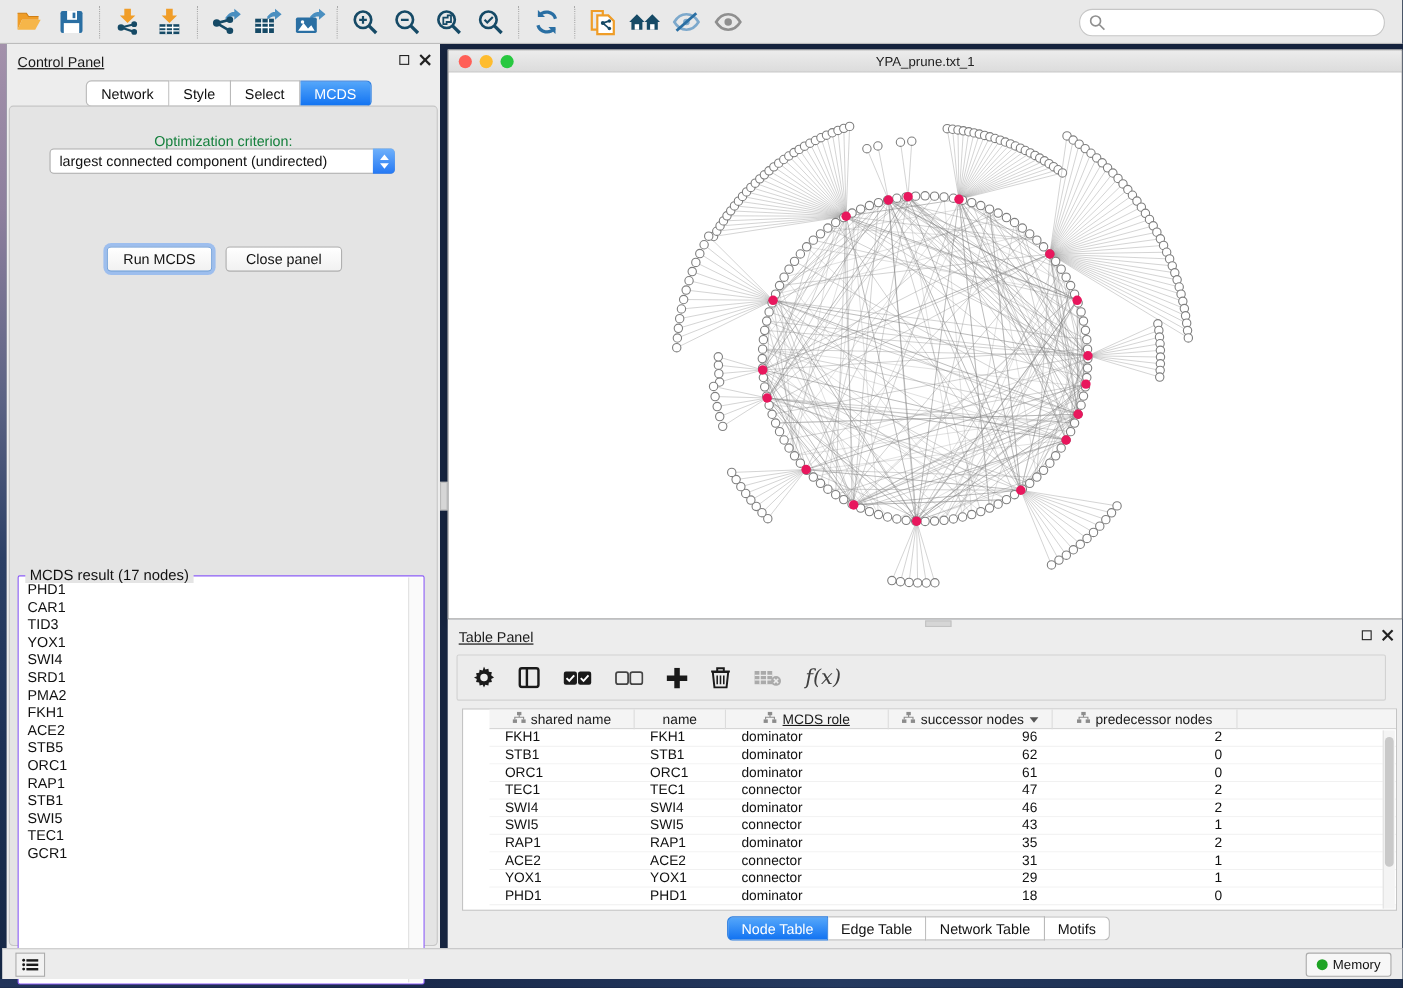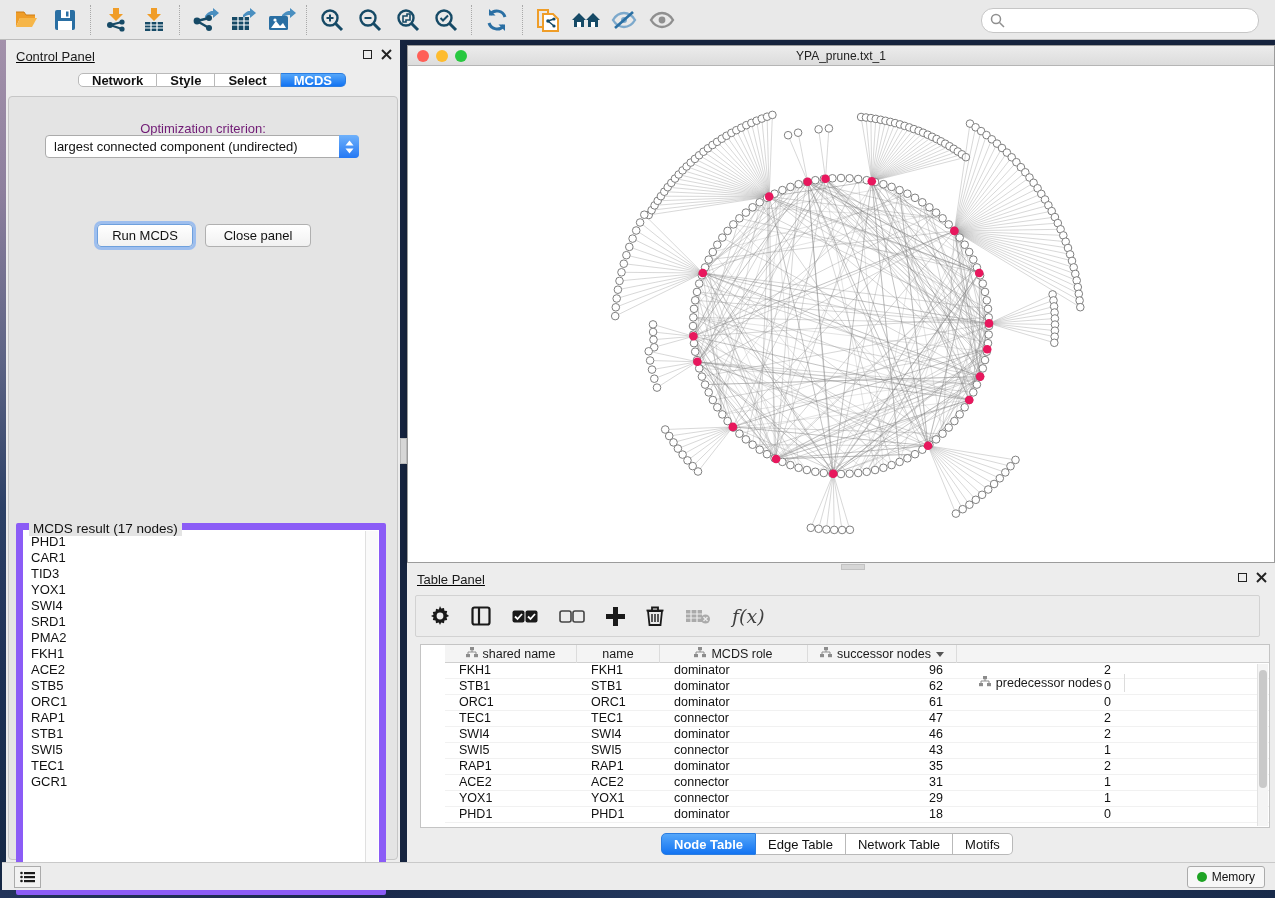--- a/index.html
+++ b/index.html
@@ -21,39 +21,39 @@
   .search-wrap { position:absolute; right:16px; top:8px; width:278px; height:25px; background:#fff;
     border:1px solid #c6c6c6; border-radius:12px; display:flex; align-items:center; padding-left:8px; }
 
   
   .cpanel { position:absolute; left:6px; top:40px; width:394px; height:822px; background:#ededed; }
   .panel-head { position:relative; height:32px; display:flex; align-items:center; padding:0 10px;text-decoration:underline; }
   .panel-title { font-size:13px; color:#1a1a1a; }
   .win-ctrls { position:absolute; right:8px; top:9px; display:flex; gap:9px; align-items:center; }
   .float-ic { width:9px; height:9px; border:1.5px solid #222; }
   .cp-tabs { position:absolute; left:72px; top:33px; display:flex; }
-  .cp-tab { height:14px; padding:0 13px; background:#fff; border:1px solid #b9b9b9; border-left:none;
-    font-size:13px; display:flex; align-items:center; color:#111;font-weight:bold; }
+  .cp-tab { height:24px; padding:0 13px; background:#fff; border:1px solid #b9b9b9; border-left:none;
+    font-size:13px; display:flex; align-items:center; color:#111; }
   .cp-tab:first-child { border-left:1px solid #b9b9b9; border-radius:5px 0 0 5px; }
   .cp-tab:last-child { border-radius:0 5px 5px 0; }
   .cp-tab.active { background:linear-gradient(#55a7fa,#1273f2); color:#fff; border-color:#2b7de0; }
   .cp-content { position:absolute; left:2px; top:56px; width:390px; height:764px; background:#e4e4e4;
     border:1px solid #c6c6c6; border-radius:4px; }
-  .opt-label { position:absolute; left:0; top:24px; width:100%; text-align:center; font-size:13px; color:#701a75; }
+  .opt-label { position:absolute; left:0; top:24px; width:100%; text-align:center; font-size:13px; color:#15803d; }
   .dropdown { position:absolute; left:36px; top:38px; width:314px; height:23px; background:#fff;
     border:1px solid #ababab; border-radius:4px; display:flex; align-items:center; }
   .dropdown .dtext { flex:1; font-size:13px; padding-left:8px; color:#111; white-space:nowrap; }
   .dstep { width:20px; height:23px; margin-right:-1px; border-radius:0 4px 4px 0;
     background:linear-gradient(#6fb1fb,#2478f4); display:flex; flex-direction:column; align-items:center; justify-content:center; gap:2px; }
   .btn { height:23px; background:linear-gradient(#ffffff,#f1f1f1); border:1px solid #b0b0b0; border-radius:4px;
     font-size:13px; color:#111; display:inline-flex; align-items:center; justify-content:center;
     font-family:"Liberation Sans",sans-serif; }
   .btn.focus { box-shadow:0 0 0 3px rgba(110,165,245,.6); border-color:#6ea0dd; }
   .groupbox { position:absolute; left:7px; top:426px; width:370px; height:372px; background:#ffffff;
-    border:7px solid #8b5cf6; border-radius:2px; }
+    border:1px solid #8b5cf6; border-radius:2px; }
   .group-title { position:absolute; left:6px; top:-9px; background:#e4e4e4; padding:0 4px; font-size:13.5px; color:#111; }
   .mcds-list { position:absolute; left:1px; top:4px; bottom:1px; right:14px; overflow:hidden; padding-left:7px; }
   .mcds-item { font-size:13px; line-height:16px; color:#111; }
   .list-scroll { position:absolute; right:1px; top:1px; bottom:1px; width:13px; background:#fafafa; border-left:1px solid #e0e0e0; }
 
   
   .netwin { position:absolute; left:407px; top:45px; width:868px; height:518px; background:#fff;
     border:1px solid #9c9c9c; box-shadow:0 2px 6px rgba(0,0,0,.25); }
   .titlebar { height:20px; background:linear-gradient(#ececec,#dcdcdc); border-bottom:1px solid #b5b5b5;
     position:relative; display:flex; align-items:center; justify-content:center; }
@@ -79,21 +79,21 @@
   .td.l { text-align:left; padding-left:14px; }
   .td.r { text-align:right; padding-right:14px; }
   .tscroll { position:absolute; right:1px; top:19px; bottom:1px; width:11px; background:#f4f4f4; border-left:1px solid #e2e2e2; }
   .tthumb { position:absolute; left:1px; right:1px; top:6px; height:118px; background:#c9c9c9; border-radius:5px; }
   .sort-caret { width:0; height:0; border-left:4px solid transparent; border-right:4px solid transparent; border-top:5px solid #555; }
   .tp-tabs { position:absolute; left:254px; top:270px; display:flex; }
   .tp-tab { height:22px; padding:0 12px; background:#fff; border:1px solid #b9b9b9; border-left:none;
     font-size:13px; display:flex; align-items:center; color:#111; }
   .tp-tab:first-child { border-left:1px solid #b9b9b9; border-radius:5px 0 0 5px; }
   .tp-tab:last-child { border-radius:0 5px 5px 0; }
-  .tp-tab.active { background:linear-gradient(#55a7fa,#1273f2); color:#fff; border-color:#2b7de0;font-weight:bold; }
+  .tp-tab.active { background:linear-gradient(#55a7fa,#1273f2); color:#fff; border-color:#2b7de0; }
 
   
   .statusbar { position:absolute; left:2px; top:862px; width:1275px; height:28px; background:#ececec; border-top:1px solid #c9c9c9; }
   .list-btn { position:absolute; left:12px; top:3px; width:27px; height:22px; background:#f2f2f2;
     border:1px solid #ababab; display:flex; align-items:center; justify-content:center; }
   .mem-btn { position:absolute; right:12px; top:3px; height:22px; padding:0 9px; background:#f7f7f7;
     border:1px solid #ababab; border-radius:3px; display:flex; align-items:center; gap:5px; font-size:12px; color:#111; }
   .mem-dot { width:10px; height:10px; border-radius:50%; background:#1ea324; }
   .xicon line { stroke:#222; stroke-width:2; }
 </style>
@@ -1032,40 +1032,40 @@
                 <rect x="4" y="0" width="4" height="3.2" fill="#8c8c8c"></rect>
                 <rect x="0" y="7" width="4" height="3.2" fill="#8c8c8c"></rect>
                 <rect x="8" y="7" width="4" height="3.2" fill="#8c8c8c"></rect>
                 <path d="M6 3v2M2 7V5h8v2" stroke="#8c8c8c" fill="none" stroke-width="1"></path>
               </svg></span>
             <span>shared name</span>
           </div>
           <div class="th" style="width: 83px;">
             <span>name</span>
           </div>
-          <div class="th" style="width: 148px;">
+          <div class="th" style="width: 148px; text-decoration: underline;">
             <span><svg width="12" height="11" viewBox="0 0 12 11">
                 <rect x="4" y="0" width="4" height="3.2" fill="#8c8c8c"></rect>
                 <rect x="0" y="7" width="4" height="3.2" fill="#8c8c8c"></rect>
                 <rect x="8" y="7" width="4" height="3.2" fill="#8c8c8c"></rect>
                 <path d="M6 3v2M2 7V5h8v2" stroke="#8c8c8c" fill="none" stroke-width="1"></path>
               </svg></span>
             <span>MCDS role</span>
           </div>
           <div class="th" style="width: 149px;">
             <span><svg width="12" height="11" viewBox="0 0 12 11">
                 <rect x="4" y="0" width="4" height="3.2" fill="#8c8c8c"></rect>
                 <rect x="0" y="7" width="4" height="3.2" fill="#8c8c8c"></rect>
                 <rect x="8" y="7" width="4" height="3.2" fill="#8c8c8c"></rect>
                 <path d="M6 3v2M2 7V5h8v2" stroke="#8c8c8c" fill="none" stroke-width="1"></path>
               </svg></span>
             <span>successor nodes</span>
             <span class="sort-caret"></span>
           </div>
-          <div class="th" style="width: 168px; margin-top: 29px;">
+          <div class="th" style="width: 168px;">
             <span><svg width="12" height="11" viewBox="0 0 12 11">
                 <rect x="4" y="0" width="4" height="3.2" fill="#8c8c8c"></rect>
                 <rect x="0" y="7" width="4" height="3.2" fill="#8c8c8c"></rect>
                 <rect x="8" y="7" width="4" height="3.2" fill="#8c8c8c"></rect>
                 <path d="M6 3v2M2 7V5h8v2" stroke="#8c8c8c" fill="none" stroke-width="1"></path>
               </svg></span>
             <span>predecessor nodes</span>
           </div>
           <div class="th" style="flex: 1 1 0%; border-right: none;"></div>
         </div>

